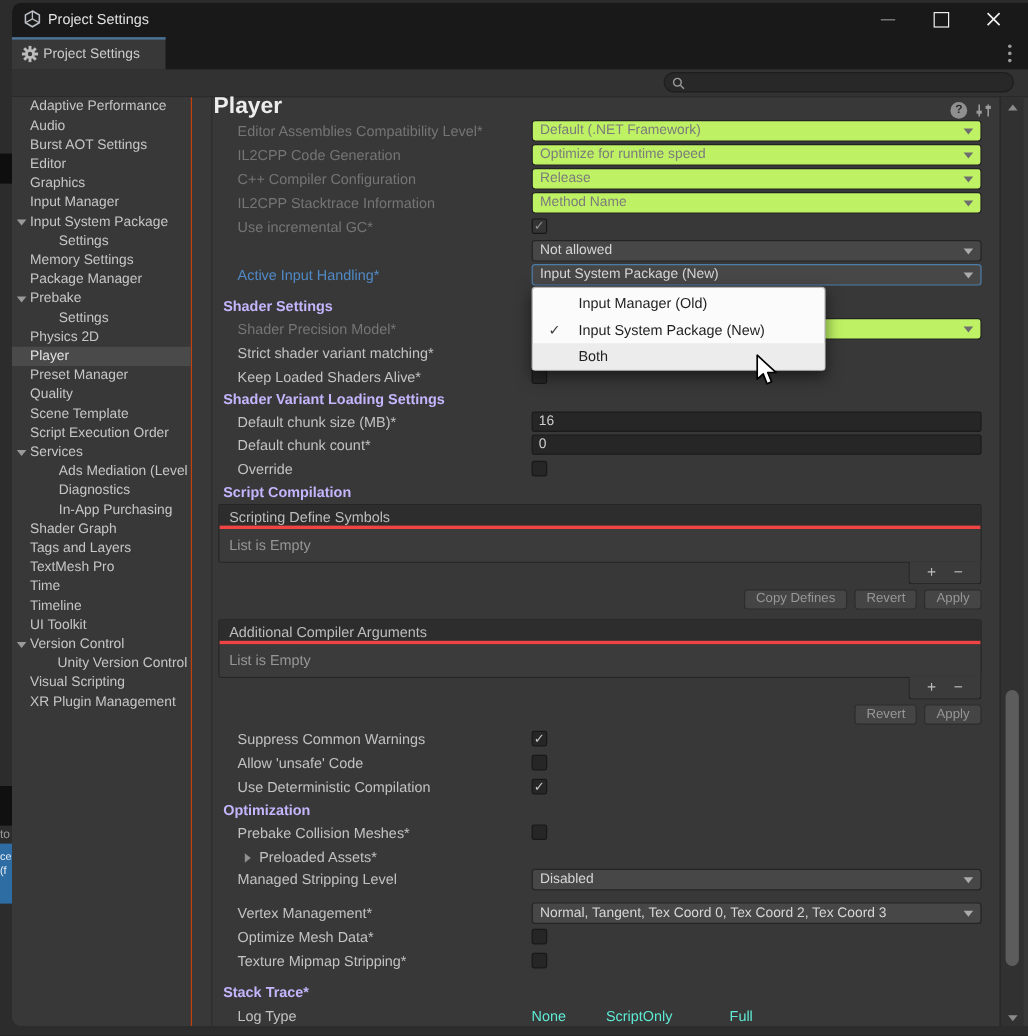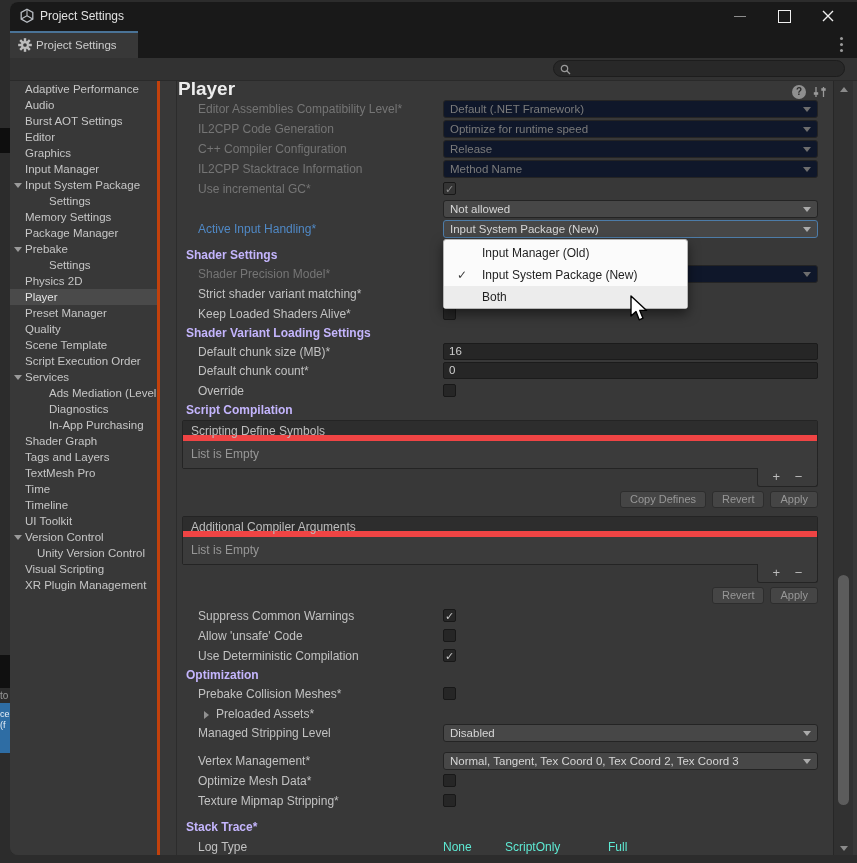--- a/index.html
+++ b/index.html
@@ -31,21 +31,21 @@
   .kebab{width:3px;height:15px;display:flex;flex-direction:column;justify-content:space-between;}
   .kebab i{width:3px;height:3px;border-radius:50%;background:#9a9a9a;}
   .tabbar-kebab{position:absolute;right:14px;top:7px;}
 
   .toolbar{position:absolute;left:0;top:56px;width:100%;height:23px;background:#323232;border-bottom:1px solid #2a2a2a;}
   .search{position:absolute;left:543px;top:2px;width:292px;height:17px;background:#282828;border:1px solid #1d1d1d;border-radius:9px;}
   .search svg{position:absolute;left:6px;top:3px;}
   .search input{position:absolute;left:20px;top:0;width:260px;height:15px;background:transparent;border:none;outline:none;color:#d8d8d8;font-size:11px;}
 
   
-  .sidebar{position:absolute;left:0;top:79px;width:150px;bottom:0;background:#383838;border-right:3px solid #c2410c;overflow:hidden;}
+  .sidebar{position:absolute;left:0;top:79px;width:150px;bottom:0;background:#383838;border-right:1px solid #c2410c;overflow:hidden;}
   .side-item{position:absolute;left:0;width:150px;height:16px;line-height:16px;font-size:11.5px;color:#c6c6c6;white-space:nowrap;overflow:hidden;cursor:default;}
   .side-item.selected{background:#4a4a4a;color:#e3e3e3;}
   .side-label{position:absolute;top:0;}
   .side-arrow{position:absolute;left:4px;top:6px;width:0;height:0;border-left:4px solid transparent;border-right:4px solid transparent;border-top:5px solid #9a9a9a;}
 
   
   .main-groove{position:absolute;left:166px;top:79px;bottom:0;width:1px;background:#2c2c2c;}
   .main-title{position:absolute;left:168px;top:76px;font-size:19px;font-weight:bold;color:#ededed;}
   .hdr-help{position:absolute;left:782px;top:83px;width:14px;height:14px;border-radius:50%;background:#8f8f8f;color:#2c2c2c;font-size:10px;font-weight:bold;text-align:center;line-height:14px;}
   .hdr-preset{position:absolute;left:803px;top:83px;}
@@ -55,39 +55,39 @@
   .row{position:absolute;left:0;width:640px;height:20px;}
   .lbl{position:absolute;left:20px;top:0;line-height:20px;font-size:12px;color:#c2c2c2;white-space:nowrap;}
   .lbl.disabled{color:#757575;}
   .h-lbl{position:absolute;left:8px;top:0;line-height:20px;font-size:12px;font-weight:bold;color:#c4b5fd;white-space:nowrap;}
   .tri{position:absolute;left:26px;top:7px;width:0;height:0;border-top:4px solid transparent;border-bottom:4px solid transparent;border-left:5px solid #909090;}
   .tri + .lbl{left:38px;}
 
   .dd{position:absolute;left:265px;top:1px;width:375px;height:18px;background:#474747;border:1px solid #242424;border-radius:3px;cursor:default;}
   .dd .val{display:block;padding-left:6px;line-height:16px;font-size:11.5px;color:#d6d6d6;white-space:nowrap;overflow:hidden;width:355px;}
   .dd .arr{position:absolute;right:6px;top:6px;width:0;height:0;border-left:4px solid transparent;border-right:4px solid transparent;border-top:5px solid #ababab;}
-  .dd.disabled{background:#0f172a;}
+  .dd.disabled{background:#bef264;}
   .dd.disabled .val{color:#7b7b7b;}
   .dd.disabled .arr{border-top-color:#6e6e6e;}
   .dd.focused{border-color:#4d7ca8;}
 
   .tf{position:absolute;left:265px;top:1px;width:375px;height:17px;background:#262626;border:1px solid #1b1b1b;border-radius:2px;}
   .tf .val{display:block;padding-left:5px;line-height:15px;font-size:11.5px;color:#cfcfcf;}
 
   .cb{position:absolute;left:265px;top:3px;width:13px;height:13px;background:#262626;border:1px solid #181818;border-radius:2px;text-align:center;cursor:default;}
   .cb .chk{display:block;color:#c6c6c6;font-size:11px;line-height:12px;}
   .cb.disabled{background:#343434;}
   .cb.disabled .chk{color:#8f8f8f;}
 
   .radio-opt{position:absolute;top:0;line-height:20px;font-size:12px;color:#5eead4;}
 
   
   .listblock{position:absolute;left:4px;width:636px;}
   .lb-box{border:1px solid #242424;border-radius:2px;}
-  .lb-header{height:20px;line-height:20px;background:#2d2d2d;border-bottom:6px solid #ef4444;padding-left:8px;font-size:12px;color:#bdbdbd;}
+  .lb-header{height:20px;line-height:20px;background:#2d2d2d;border-bottom:3px solid #ef4444;padding-left:8px;font-size:12px;color:#bdbdbd;}
   .lb-body{height:27px;line-height:27px;background:#3b3b3b;padding-left:8px;font-size:12px;color:#979797;}
   .lb-footrow{position:relative;height:18px;}
   .lb-ftab{position:absolute;right:0;top:-1px;width:61px;height:19px;background:#3b3b3b;border:1px solid #242424;border-top:none;border-radius:0 0 3px 3px;display:flex;align-items:center;justify-content:space-evenly;}
   .lb-ftab span{color:#bdbdbd;font-size:13px;line-height:16px;cursor:default;}
   .lb-buttons{margin-top:4px;display:flex;justify-content:flex-end;gap:6px;}
   .btn{height:17px;line-height:15px;background:#454545;border:1px solid #2d2d2d;border-radius:3px;color:#979797;font-size:11px;padding:0 9px;cursor:default;}
 
   
   .vscroll{position:absolute;left:823px;top:79px;width:20px;bottom:0;background:#313131;border-left:1px solid #272727;}
   .vs-up{position:absolute;left:6px;top:6px;width:0;height:0;border-left:4px solid transparent;border-right:4px solid transparent;border-bottom:5px solid #8a8a8a;}
@@ -250,21 +250,21 @@
           <span class="side-label" style="left: 15px;">Timeline</span>
         </div>
         <div class="side-item" style="top: 432px;">
           <span class="side-label" style="left: 15px;">UI Toolkit</span>
         </div>
         <div class="side-item" style="top: 448px;">
           <span class="side-arrow"></span>
           <span class="side-label" style="left: 15px;">Version Control</span>
         </div>
         <div class="side-item" style="top: 464px;">
-          <span class="side-label" style="left: 27px;">Unity Version Control</span>
+          <span class="side-label" style="left: 38px;">Unity Version Control</span>
         </div>
         <div class="side-item" style="top: 480px;">
           <span class="side-label" style="left: 15px;">Visual Scripting</span>
         </div>
         <div class="side-item" style="top: 496px;">
           <span class="side-label" style="left: 15px;">XR Plugin Management</span>
         </div>
       </div>
 
     <div class="main-groove"></div>

